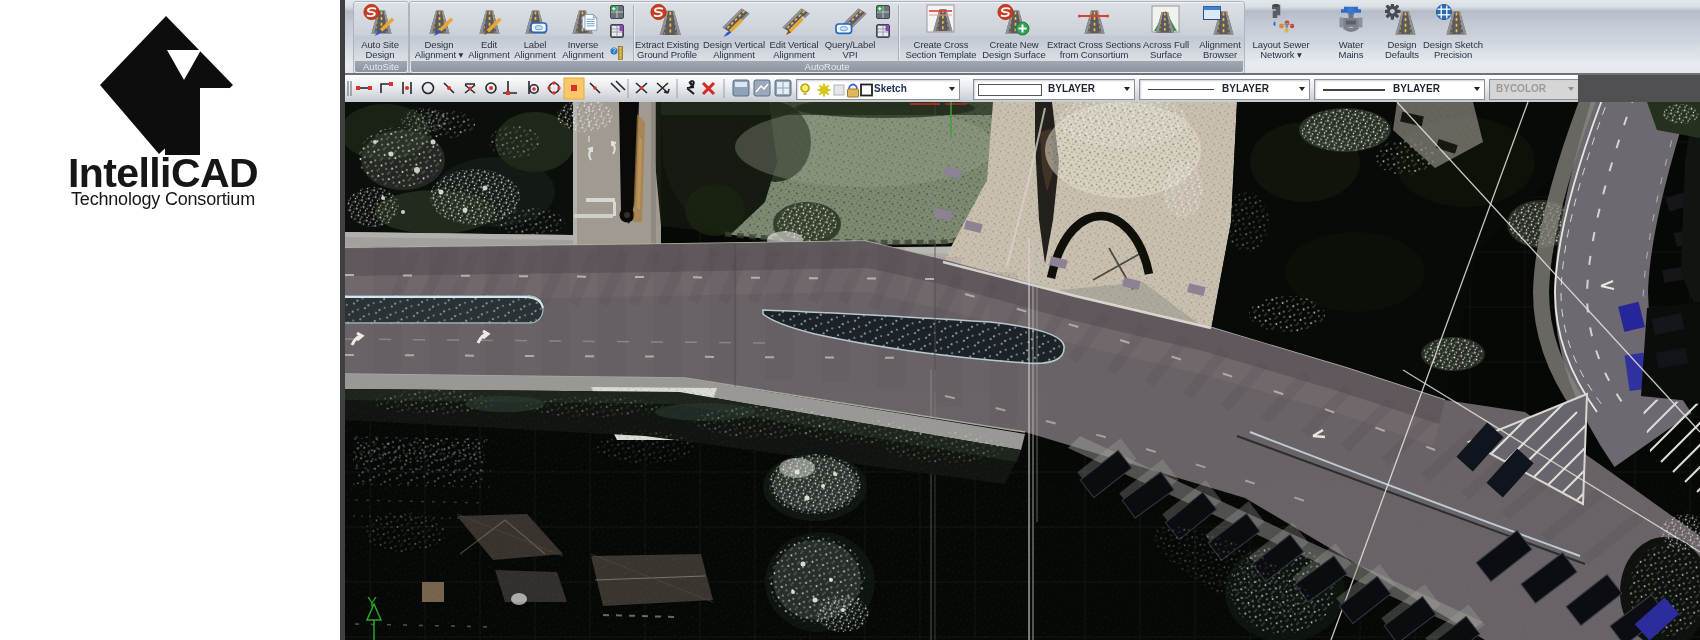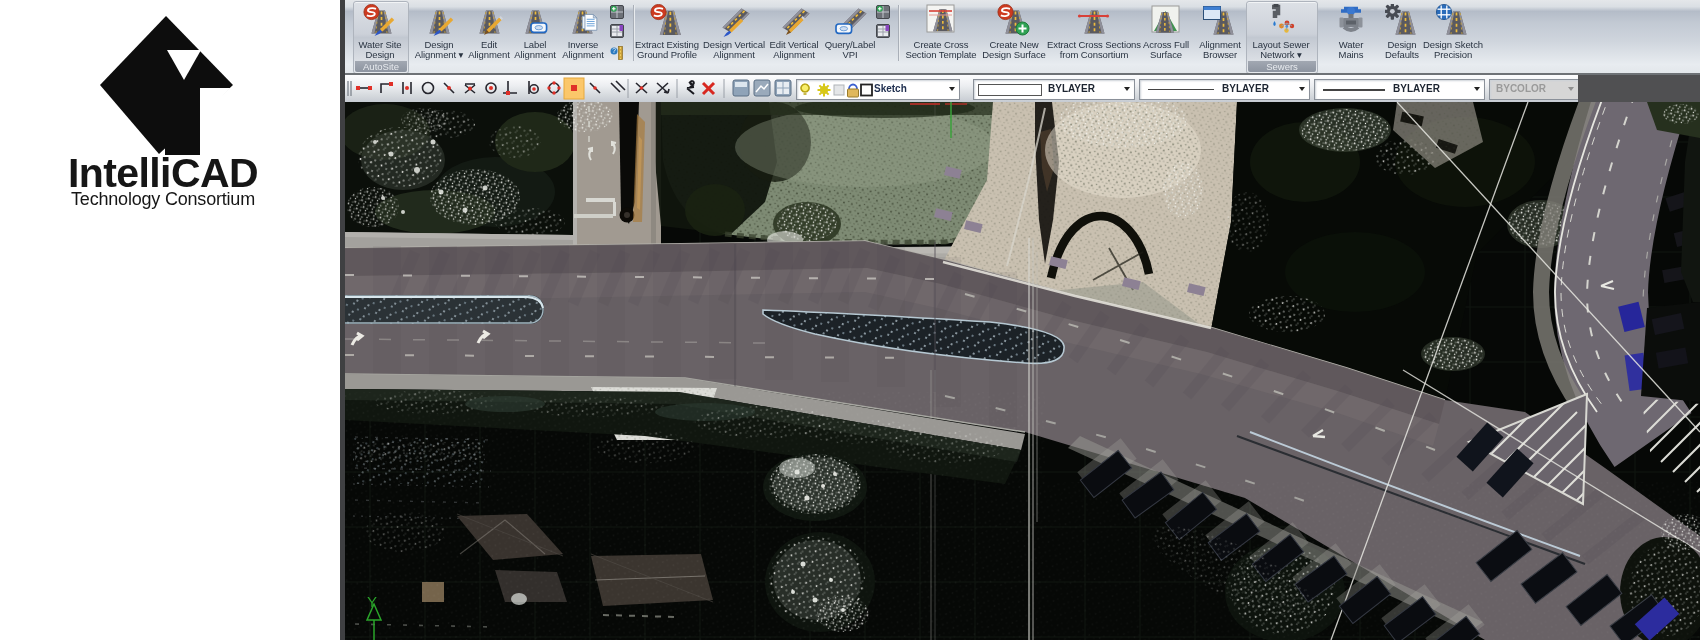--- a/index.html
+++ b/index.html
@@ -139,29 +139,29 @@
         <polygon points="1296,296 1355,302 1355,396 1312,390"></polygon>
       </clipPath>
   </defs>
 </svg>
 
 <div id="app">
  <div id="ribbon">
   <div class="grp" style="left:8px;width:54px">
         <div class="cap">AutoSite</div>
       </div>
-  <div class="grp" style="left:901px;width:70px">
-        <div class="cap">Sewers</div>
+  <div class="grp" style="left:64px;width:834px">
+        <div class="cap">AutoRoute</div>
       </div>
   <svg class="ric" style="left:18px" width="34" height="34" viewBox="0 0 34 34">
         <use href="#roadF" transform="translate(2,1)"></use>
         <use href="#brushB" transform="translate(3,4)"></use>
         <use href="#badgeS"></use>
       </svg>
-  <div class="rl1" style="left:35px">Water Site</div>
+  <div class="rl1" style="left:35px">Auto Site</div>
   <div class="rl2" style="left:35px">Design</div>
   <svg class="ric" style="left:77px" width="34" height="34" viewBox="0 0 34 34">
         <use href="#roadF" transform="translate(1,1)"></use>
         <use href="#brushB" transform="translate(3,4)"></use>
       </svg>
   <div class="rl1" style="left:94px">Design</div>
   <div class="rl2" style="left:94px">Alignment ▾</div>
   <svg class="ric" style="left:127px" width="34" height="34" viewBox="0 0 34 34">
         <use href="#roadF" transform="translate(1,1)"></use>
         <use href="#pencilY" transform="translate(1,3)"></use>

